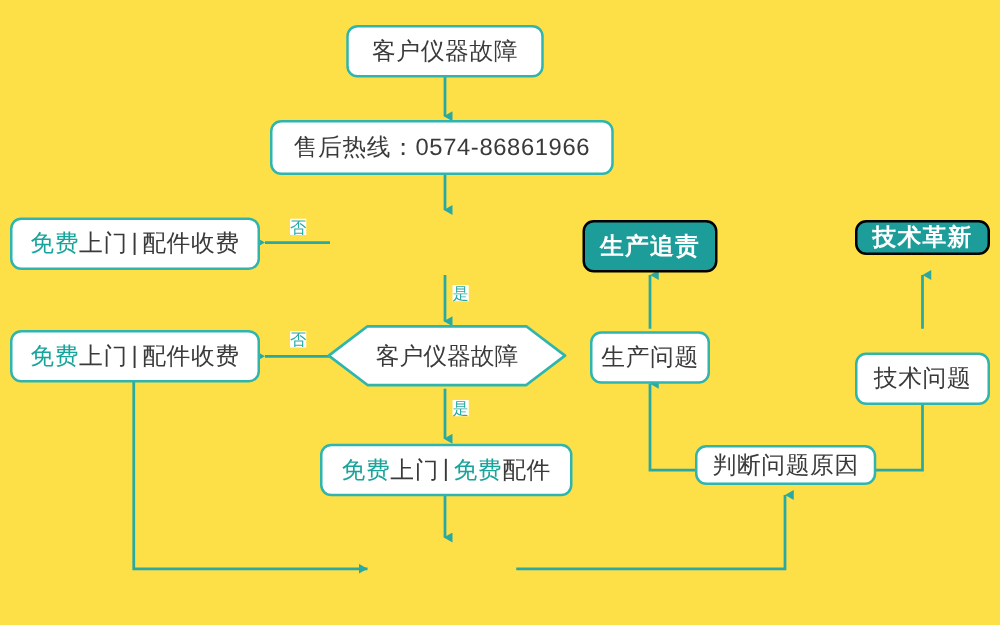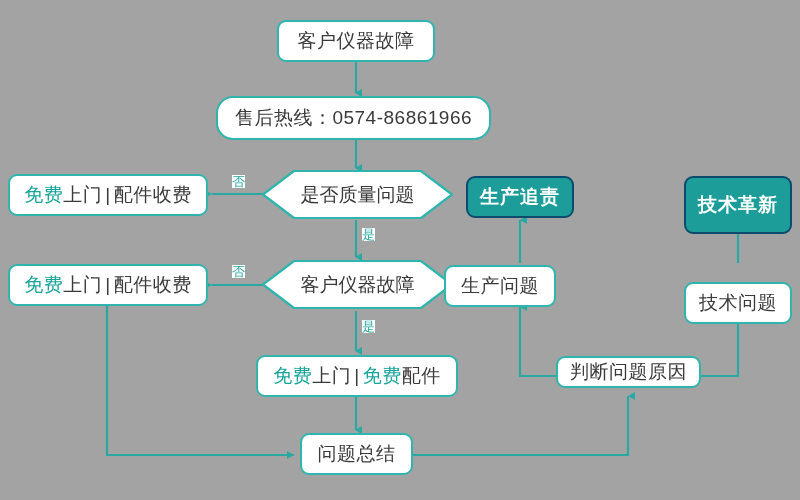--- a/index.html
+++ b/index.html
@@ -4,21 +4,21 @@
 <style>
   html, body {
     margin: 0;
     padding: 0;
     background: #ffffff;
   }
   #canvas {
     position: relative;
     width: 800px;
     height: 500px;
-    background: #a3a3a3;
+    background: #fde047;
     font-family: "Liberation Sans", "DejaVu Sans", sans-serif;
     overflow: hidden;
   }
   #edges {
     position: absolute;
     left: 0;
     top: 0;
     width: 800px;
     height: 500px;
   }
@@ -33,21 +33,21 @@
   }
   .node-rect {
     border: 2px solid #2fb5ad;
     border-radius: 9px;
     background: #ffffff;
     color: #3a3a3a;
     font-size: 19px;
     letter-spacing: 0.5px;
   }
   .node-filled {
-    border: 2px solid #0c4a6e;
+    border: 2px solid #000000;
     border-radius: 9px;
     background: #1d9d99;
     color: #ffffff;
     font-size: 19px;
     font-weight: bold;
     letter-spacing: 1px;
   }
   .node-diamond {
     background: transparent;
     border: none;
@@ -128,30 +128,24 @@
       <path d="M520,263 L520,220" marker-end="url(#arrow-u)"></path>
 
       <path d="M738,263 L738,220" marker-end="url(#arrow-u)"></path>
     </g>
   </svg>
 
   <div class="node node-rect" style="left:277px; top:20px; width:158px; height:42px;">
     <span>客户仪器故障</span>
   </div>
 
-  <div class="node node-rect" style="left:216px; top:96px; width:275px; height:44px;border-radius:17px;">
+  <div class="node node-rect" style="left:216px; top:96px; width:275px; height:44px;">
     <span>售后热线：0574-86861966</span>
   </div>
 
-  <div class="node node-diamond" style="left:260px; top:168px; width:195px; height:53px;">
-    <svg class="dia-svg" width="195" height="53" viewBox="0 0 195 53" xmlns="http://www.w3.org/2000/svg">
-      <path d="M34,3 L161,3 L192,26.5 L161,50 L34,50 L3,26.5 Z" fill="#ffffff" stroke="#2fb5ad" stroke-width="2.2" stroke-linejoin="round"></path>
-    </svg>
-    <span class="dia-label">是否质量问题</span>
-  </div>
 
   <div class="node node-diamond" style="left:260px; top:258px; width:195px; height:53px;">
     <svg class="dia-svg" width="195" height="53" viewBox="0 0 195 53" xmlns="http://www.w3.org/2000/svg">
       <path d="M34,3 L161,3 L192,26.5 L161,50 L34,50 L3,26.5 Z" fill="#ffffff" stroke="#2fb5ad" stroke-width="2.2" stroke-linejoin="round"></path>
     </svg>
     <span class="dia-label">客户仪器故障</span>
   </div>
 
   <div class="node node-rect" style="left:8px; top:174px; width:200px; height:42px;">
     <span class="hl">免费</span>
@@ -168,41 +162,38 @@
   </div>
 
   <div class="node node-rect" style="left:256px; top:355px; width:202px; height:42px;">
     <span class="hl">免费</span>
       <span>上门</span>
       <span class="sep">|</span>
       <span class="hl">免费</span>
       <span>配件</span>
   </div>
 
-  <div class="node node-rect" style="left:300px; top:433px; width:113px; height:42px;">
-    <span>问题总结</span>
-  </div>
 
   <div class="node node-rect" style="left:556px; top:356px; width:145px; height:32px;">
     <span>判断问题原因</span>
   </div>
 
-  <div class="node node-rect" style="left:444px; top:265px; width:112px; height:42px;text-align:right;">
+  <div class="node node-rect" style="left:472px; top:265px; width:96px; height:42px;text-align:right;">
     <span>生产问题</span>
   </div>
 
   <div class="node node-rect" style="left:684px; top:282px; width:108px; height:42px;">
     <span>技术问题</span>
   </div>
 
   <div class="node node-filled" style="left:466px; top:176px; width:108px; height:42px;">
     <span>生产追责</span>
   </div>
 
-  <div class="node node-filled" style="left:684px; top:176px; width:108px; height:58px;">
+  <div class="node node-filled" style="left:684px; top:176px; width:108px; height:28px;">
     <span>技术革新</span>
   </div>
 
   <div class="edge-label" style="left:232px; top:175px;">
     <span>否</span>
   </div>
   <div class="edge-label" style="left:362px; top:228px;">
     <span>是</span>
   </div>
   <div class="edge-label" style="left:232px; top:265px;">

